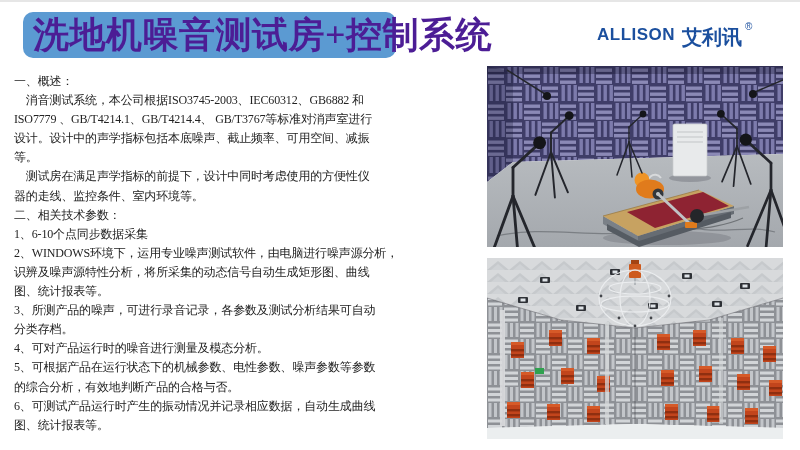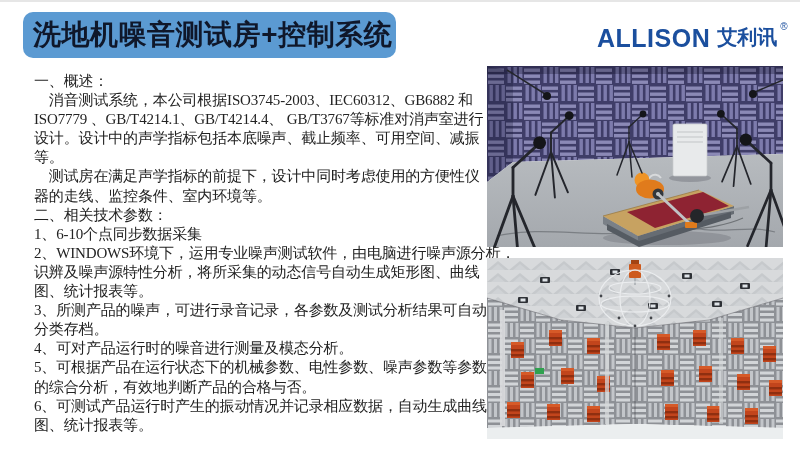--- a/index.html
+++ b/index.html
@@ -7,35 +7,34 @@
   body { background:#ffffff; font-family:"Liberation Serif","DejaVu Serif",serif; overflow:hidden; position:relative; }
   .slide { position:absolute; inset:0; background:#ffffff; }
   .top-hairline { position:absolute; top:0; left:0; right:0; height:2px; background:#e6e6e6; }
 
   .title-banner {
     position:absolute; left:23px; top:12px; width:373px; height:46px;
     background:#5b9ad2; border-radius:10px;
     display:flex; align-items:center; padding:0 10px;
   }
   .title-banner .title-text {
-    font-size:28px; font-weight:600; color:#0f172a; letter-spacing:0.5px;
-    font-family:Liberation Mono, monospace; white-space:nowrap;
+    font-size:36px; font-weight:600; color:#4c1d95; letter-spacing:0.5px;
+    font-family:Liberation Serif, serif; white-space:nowrap;
   }
 
   .logo { position:absolute; left:597px; top:26px; display:flex; align-items:flex-start; color:#1b4f9e; }
-  .logo .logo-latin { font-family:"Liberation Sans","DejaVu Sans",sans-serif; font-weight:800; font-size:25px; letter-spacing:0.5px; line-height:1; }
+  .logo .logo-latin { font-family:"Liberation Sans","DejaVu Sans",sans-serif; font-weight:800; font-size:17px; letter-spacing:0.5px; line-height:1; }
   .logo .logo-cjk   { font-family:"Liberation Sans","DejaVu Sans",sans-serif; font-weight:700; font-size:20px; margin-left:7px; line-height:1; margin-top:1px; }
   .logo .logo-reg   { font-family:"Liberation Sans","DejaVu Sans",sans-serif; font-size:10px; margin-left:3px; margin-top:-5px; }
 
   .body-text {
     position:absolute; left:14px; top:72px; width:476px; height:368px;
-    font-size:15px; line-height:19.1px; color:#222222; letter-spacing:-0.15px;
+    font-size:12px; line-height:19.1px; color:#222222; letter-spacing:-0.15px;
     white-space:pre; overflow:hidden;
     font-family:"Liberation Serif","DejaVu Serif",serif;
-    margin-left:20px;
   }
 
   figure.photo { position:absolute; left:487px; width:296px; height:181px; overflow:hidden; }
   figure.photo-top    { top:66px; }
   figure.photo-bottom { top:258px; }
   figure.photo svg { display:block; width:100%; height:100%; }
 </style>
 </head>
 <body>
 

